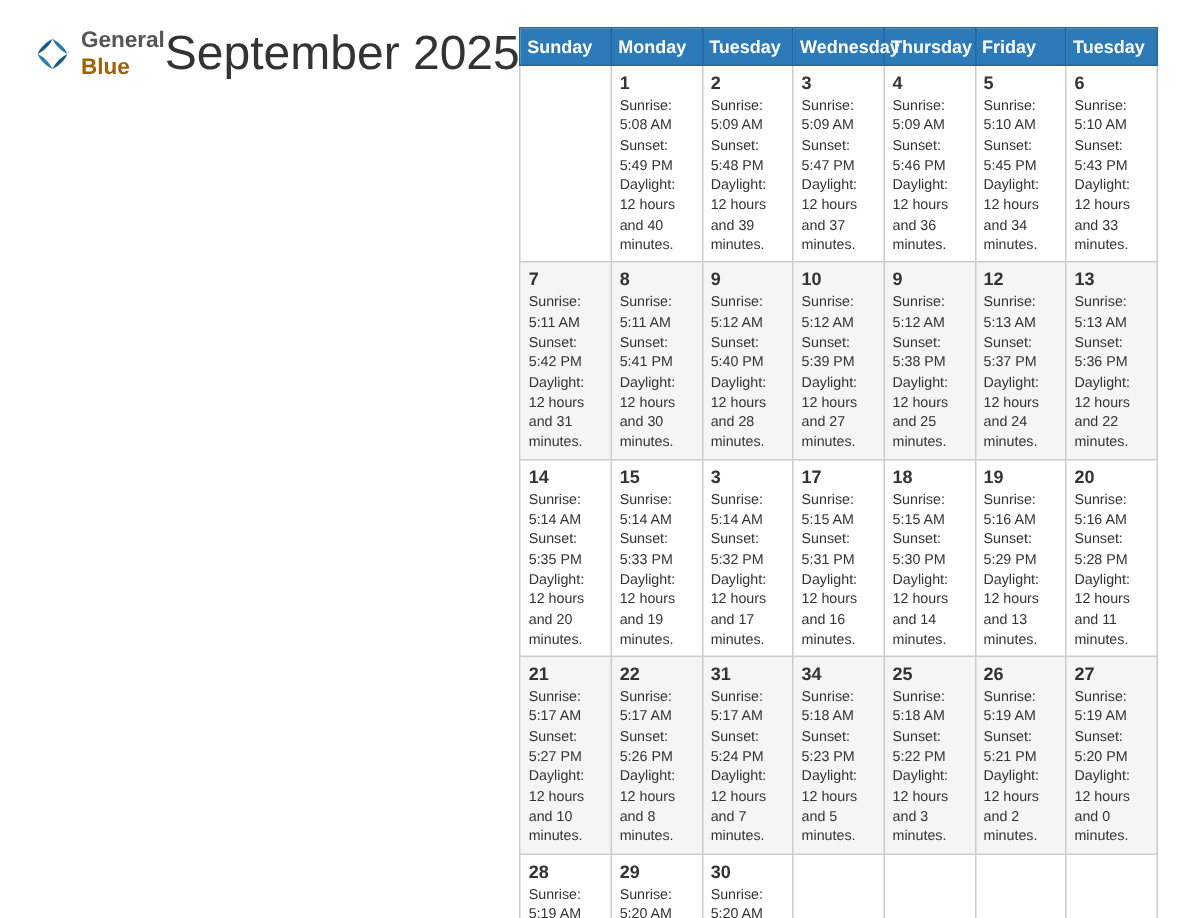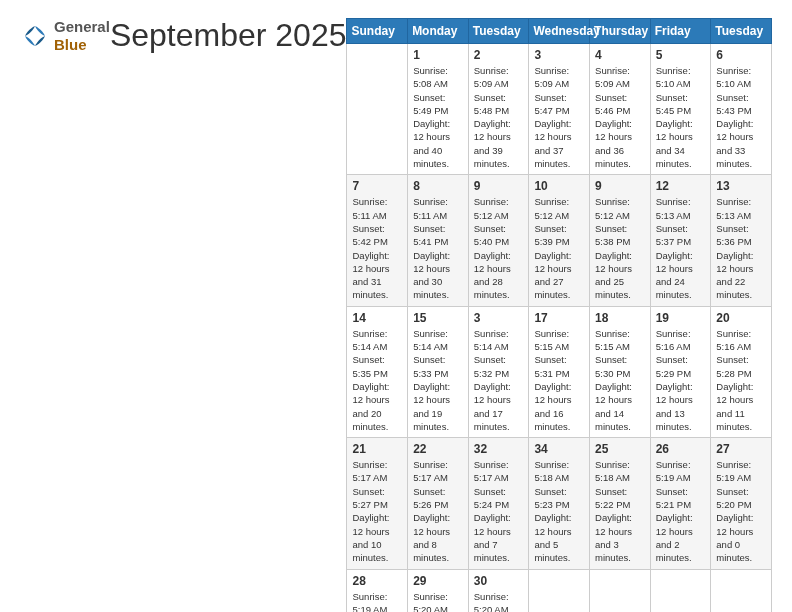--- a/index.html
+++ b/index.html
@@ -282,21 +282,21 @@
 and 10 minutes.</div>
           </td>
           <td>
             <span class="day-num">22</span>
             <div class="day-info" style="white-space: pre-line;">Sunrise: 5:17 AM
 Sunset: 5:26 PM
 Daylight: 12 hours
 and 8 minutes.</div>
           </td>
           <td>
-            <span class="day-num">32</span>
+            <span class="day-num">31</span>
             <div class="day-info" style="white-space: pre-line;">Sunrise: 5:17 AM
 Sunset: 5:24 PM
 Daylight: 12 hours
 and 7 minutes.</div>
           </td>
           <td>
             <span class="day-num">34</span>
             <div class="day-info" style="white-space: pre-line;">Sunrise: 5:18 AM
 Sunset: 5:23 PM
 Daylight: 12 hours

